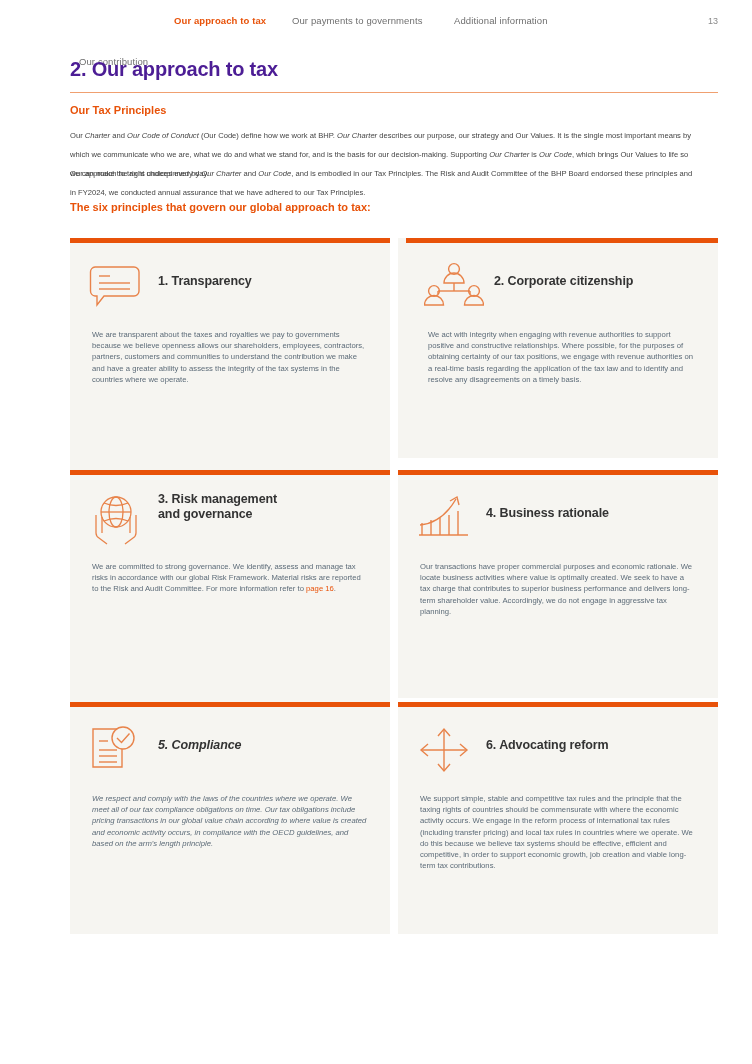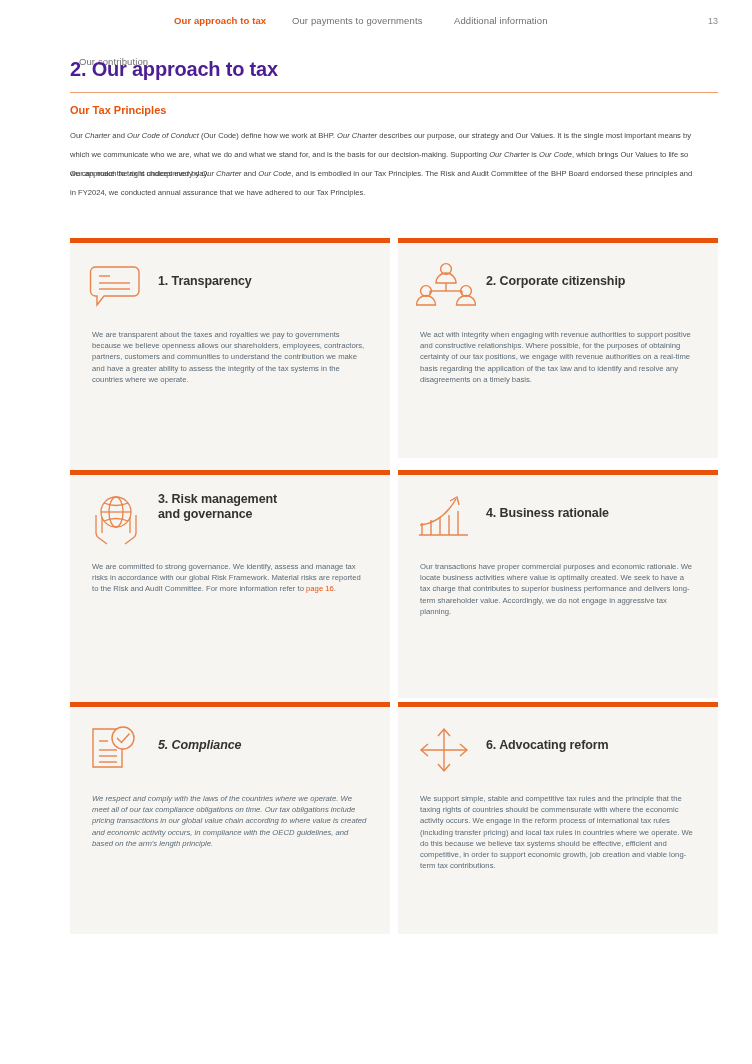--- a/index.html
+++ b/index.html
@@ -147,21 +147,21 @@
   .card-body {
     padding: 0 22px 0 22px;
     font-size: 7.7px;
     line-height: 11.2px;
     color: #5C6B78;
   }
   .card-body .ref { color: #E85209; }
 
   
   .c1 { left: 0px;   top: 0px;   height: 244px; }
-  .c2 { left: 328px; top: 0px;   height: 220px; }
+  .c2 { left: 328px; top: 0px;   height: 220px; padding-left: 8px; }
   .c3 { left: 0px;   top: 232px; height: 232px; }
   .c4 { left: 328px; top: 232px; height: 228px; }
   .c5 { left: 0px;   top: 464px; height: 232px; font-style: italic; }
   .c6 { left: 328px; top: 464px; height: 232px; }
 </style>
 </head>
 <body>
 
 <div class="page">
 
@@ -172,20 +172,21 @@
     <div class="nav-item nav-3">Additional information</div>
     <div class="page-number">13</div>
   </div>
 
   <div class="section-title">2. Our approach to tax</div>
   <div class="title-rule"></div>
 
   <div class="subhead">Our Tax Principles</div>
   <div class="para para-1">Our <em>Charter</em> and <em>Our Code of Conduct</em> (Our Code) define how we work at BHP. <em>Our Charter</em> describes our purpose, our strategy and Our Values. It is the single most important means by which we communicate who we are, what we do and what we stand for, and is the basis for our decision-making. Supporting <em>Our Charter</em> is <em>Our Code</em>, which brings Our Values to life so we can make the right choices every day.</div>
   <div class="para para-2">Our approach to tax is underpinned by <em>Our Charter</em> and <em>Our Code</em>, and is embodied in our Tax Principles. The Risk and Audit Committee of the BHP Board endorsed these principles and in FY2024, we conducted annual assurance that we have adhered to our Tax Principles.</div>
+  <div class="six-head">The six principles that govern our global approach to tax:</div>
 
   <div class="grid">
 
     <div class="card c1">
       <div class="accent"></div>
       <div class="card-head">
         <div class="icon-wrap">
           <svg width="54" height="50" viewBox="0 0 54 50">
             <g fill="none" stroke="#E8834A" stroke-width="1.4">
               <path d="M5 4 H44 A5 5 0 0 1 49 9 V28 A5 5 0 0 1 44 33 H14 L7 42 V33 H5 A5 5 0 0 1 0.5 28 V9 A5 5 0 0 1 5 4 Z" transform="translate(2,2)"></path>

